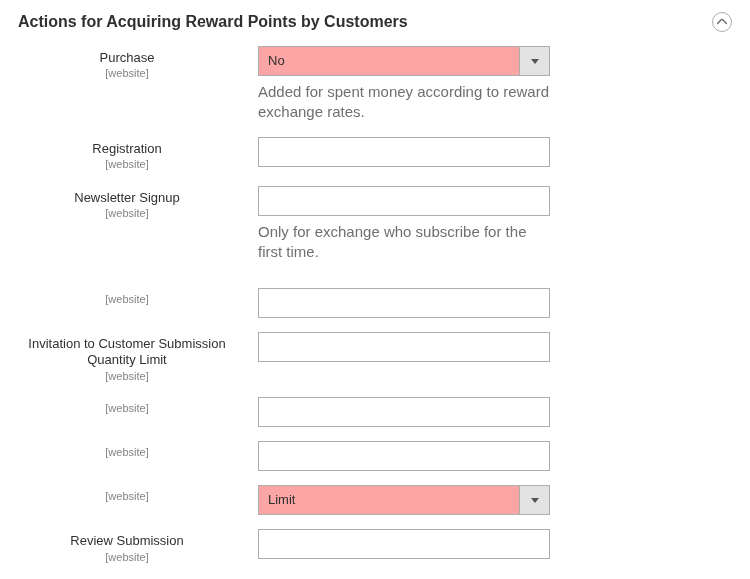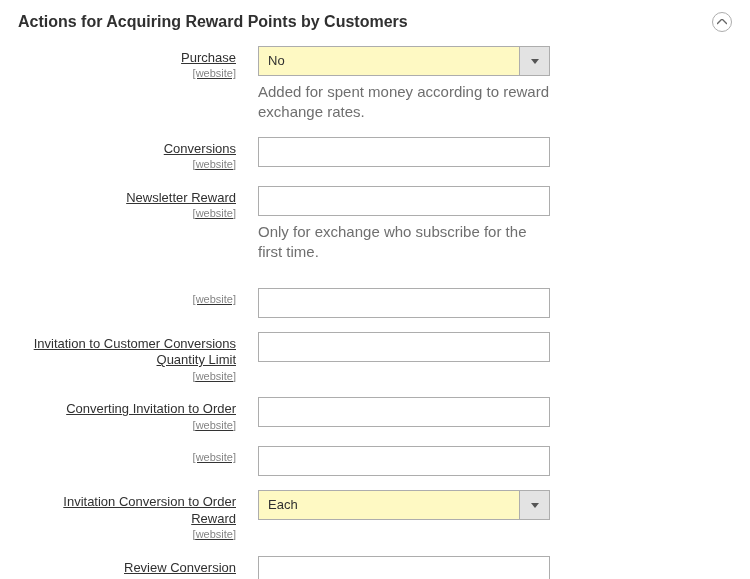--- a/index.html
+++ b/index.html
@@ -38,25 +38,24 @@
     color: #666;
   }
   .collapse-btn svg { display:block; }
   .form-row {
     display: flex;
     align-items: flex-start;
     margin-bottom: 14px;
   }
   .label-col {
     width: 240px;
-    text-align: right;
+    text-align: center;
     padding-right: 22px;
     padding-top: 4px;
     line-height: 1.25;
-    text-decoration: underline;
   }
   .label-text {
     color: #303030;
     font-size: 13px;
   }
   .scope {
     color: #848484;
     font-size: 11px;
     display: block;
     margin-top: 1px;
@@ -72,21 +71,21 @@
     font-family: inherit;
     font-size: 13px;
     background: #fff;
     color: #333;
   }
   .select-wrap {
     display: flex;
     width: 100%;
     height: 30px;
     border: 1px solid #adadad;
-    background: #fef9c3;
+    background: #fca5a5;
     align-items: stretch;
   }
   .select-value {
     flex: 1;
     padding: 6px 9px;
     color: #303030;
     font-size: 13px;
   }
   .select-caret {
     width: 30px;
@@ -132,97 +131,95 @@
               <path d="M0 0 L4 5 L8 0 Z" fill="#555"></path>
             </svg>
         </div>
       </div>
       <div class="note">Added for spent money according to reward exchange rates.</div>
     </div>
   </div>
 
   <div class="form-row">
     <div class="label-col">
-      <span class="label-text">Conversions</span>
-      <span class="scope">[website]</span>
-    </div>
-    <div class="input-col">
-      <input type="text" class="text-input" value="" style="">
-    </div>
-  </div>
-
-  <div class="form-row">
-    <div class="label-col">
-      <span class="label-text">Newsletter Reward</span>
+      <span class="label-text">Registration</span>
+      <span class="scope">[website]</span>
+    </div>
+    <div class="input-col">
+      <input type="text" class="text-input" value="" style="">
+    </div>
+  </div>
+
+  <div class="form-row">
+    <div class="label-col">
+      <span class="label-text">Newsletter Signup</span>
       <span class="scope">[website]</span>
     </div>
     <div class="input-col">
       <input type="text" class="text-input" value="" style="">
       <div class="note">Only for exchange who subscribe for the first time.</div>
     </div>
   </div>
 
   <div class="form-row extra-gap">
     <div class="label-col">
       <span class="scope">[website]</span>
     </div>
     <div class="input-col">
       <input type="text" class="text-input" value="" style="">
     </div>
   </div>
 
   <div class="form-row">
     <div class="label-col">
-      <span class="label-text">Invitation to Customer Conversions Quantity Limit</span>
-      <span class="scope">[website]</span>
-    </div>
-    <div class="input-col">
-      <input type="text" class="text-input" value="" style="">
-    </div>
-  </div>
-
-  <div class="form-row">
-    <div class="label-col">
-      <span class="label-text">Converting Invitation to Order</span>
-      <span class="scope">[website]</span>
-    </div>
-    <div class="input-col">
-      <input type="text" class="text-input" value="" style="">
-    </div>
-  </div>
-
-  <div class="form-row">
-    <div class="label-col">
-      <span class="scope">[website]</span>
-    </div>
-    <div class="input-col">
-      <input type="text" class="text-input" value="" style="">
-    </div>
-  </div>
-
-  <div class="form-row">
-    <div class="label-col">
-      <span class="label-text">Invitation Conversion to Order Reward</span>
+      <span class="label-text">Invitation to Customer Submission Quantity Limit</span>
+      <span class="scope">[website]</span>
+    </div>
+    <div class="input-col">
+      <input type="text" class="text-input" value="" style="">
+    </div>
+  </div>
+
+  <div class="form-row">
+    <div class="label-col">
+      <span class="scope">[website]</span>
+    </div>
+    <div class="input-col">
+      <input type="text" class="text-input" value="" style="">
+    </div>
+  </div>
+
+  <div class="form-row">
+    <div class="label-col">
+      <span class="scope">[website]</span>
+    </div>
+    <div class="input-col">
+      <input type="text" class="text-input" value="" style="">
+    </div>
+  </div>
+
+  <div class="form-row">
+    <div class="label-col">
       <span class="scope">[website]</span>
     </div>
     <div class="input-col">
       <div class="select-wrap">
-        <div class="select-value">Each</div>
+        <div class="select-value">Limit</div>
         <div class="select-caret">
           <svg width="8" height="5" viewBox="0 0 8 5">
               <path d="M0 0 L4 5 L8 0 Z" fill="#555"></path>
             </svg>
         </div>
       </div>
     </div>
   </div>
 
   <div class="form-row">
     <div class="label-col">
-      <span class="label-text">Review Conversion</span>
+      <span class="label-text">Review Submission</span>
       <span class="scope">[website]</span>
     </div>
     <div class="input-col">
       <input type="text" class="text-input" value="" style="">
       
     </div>
   </div>
 
 </div>
 

